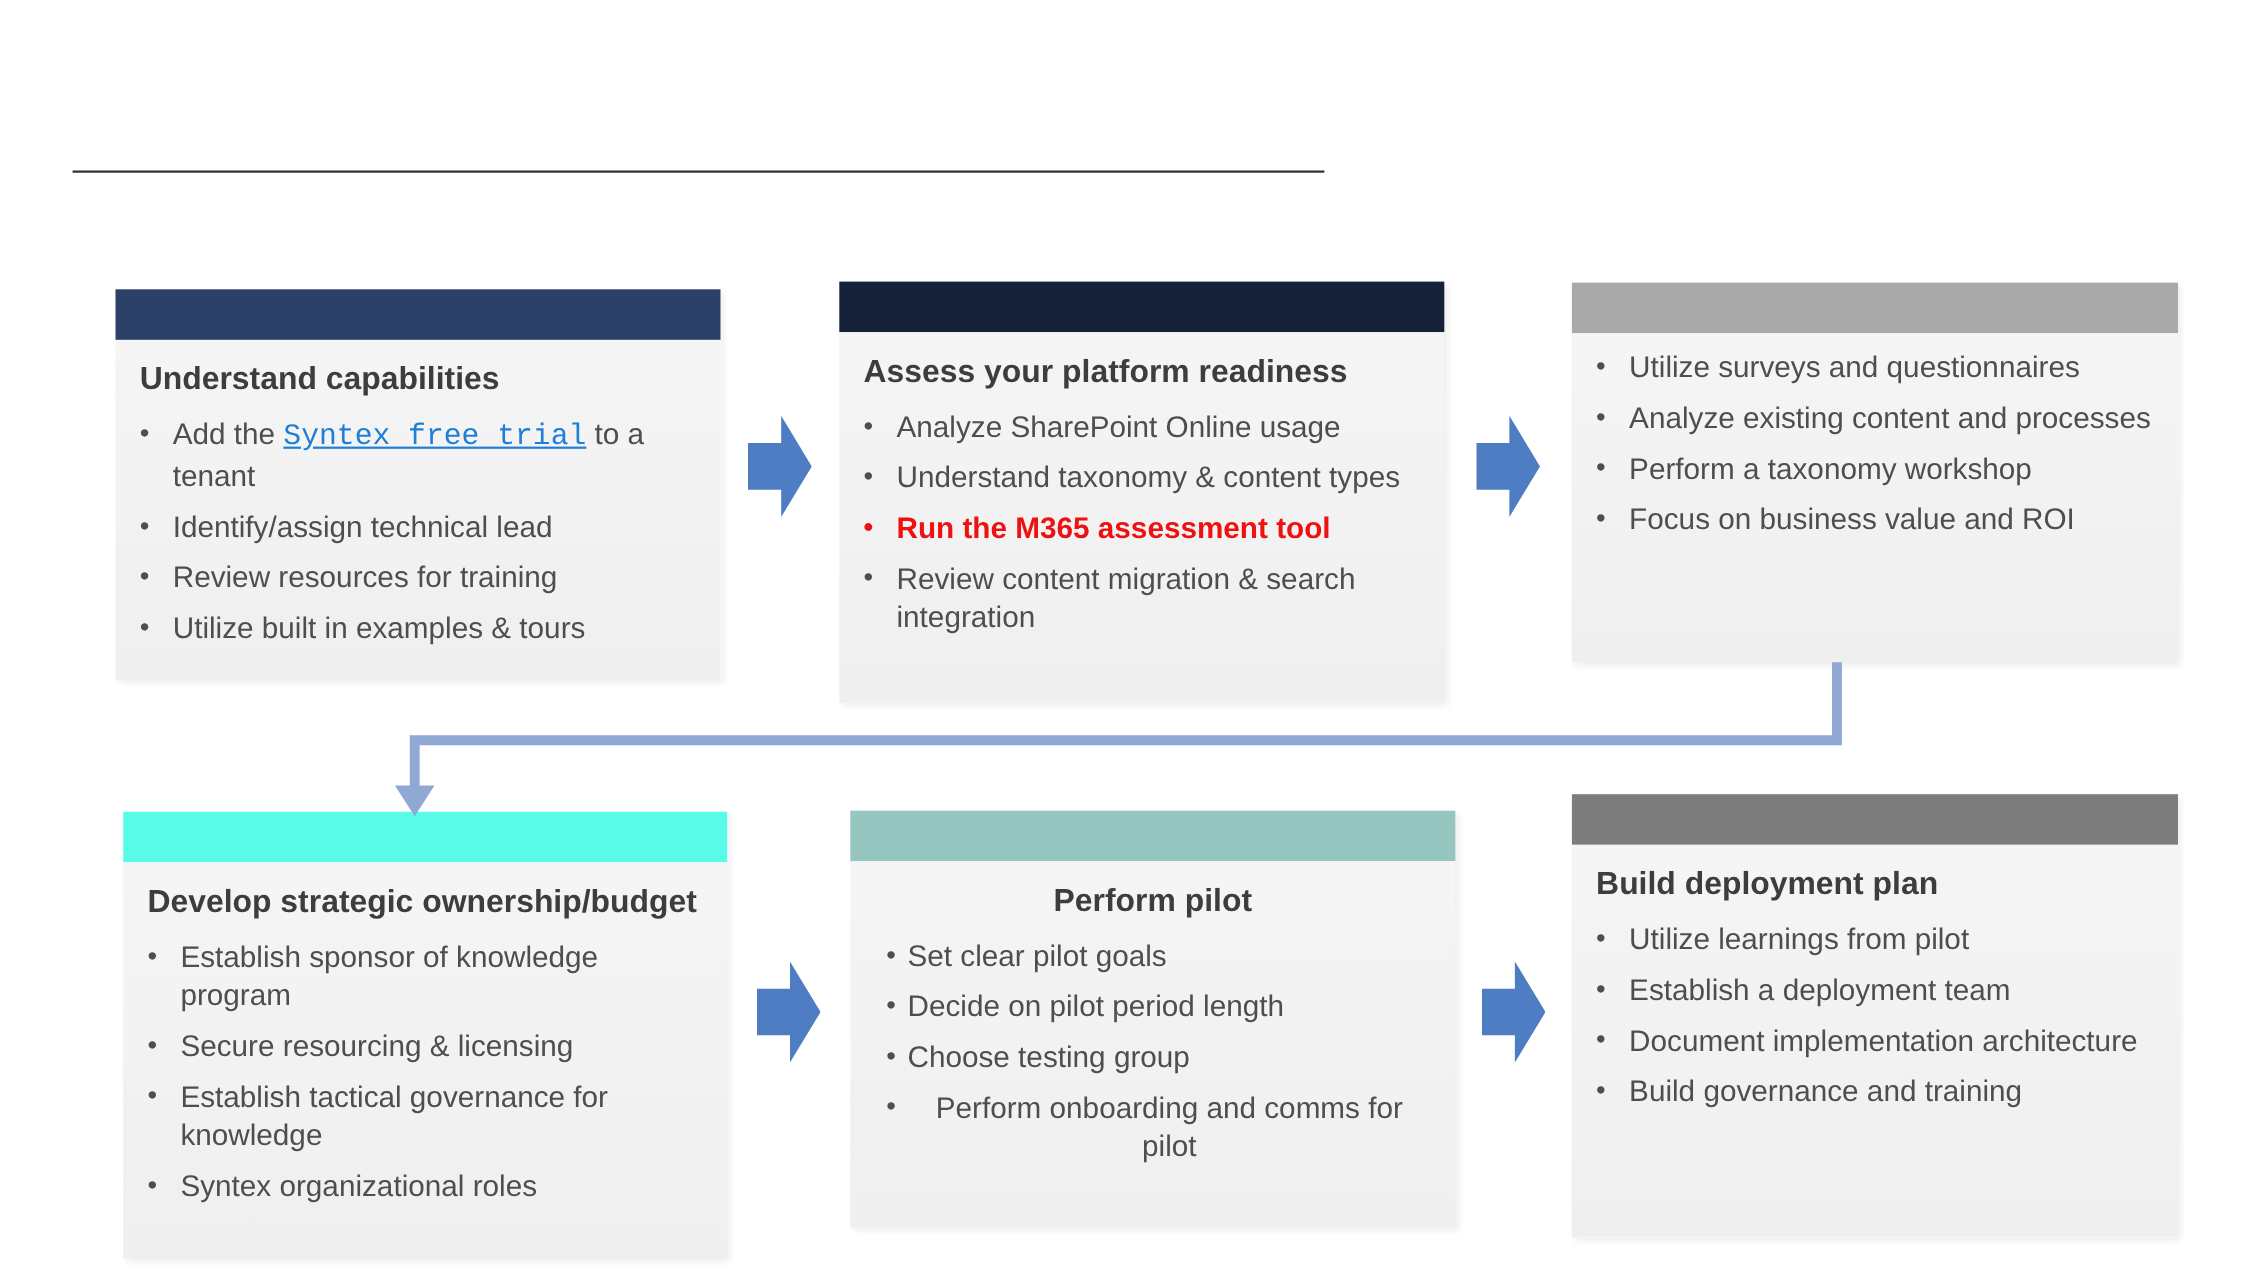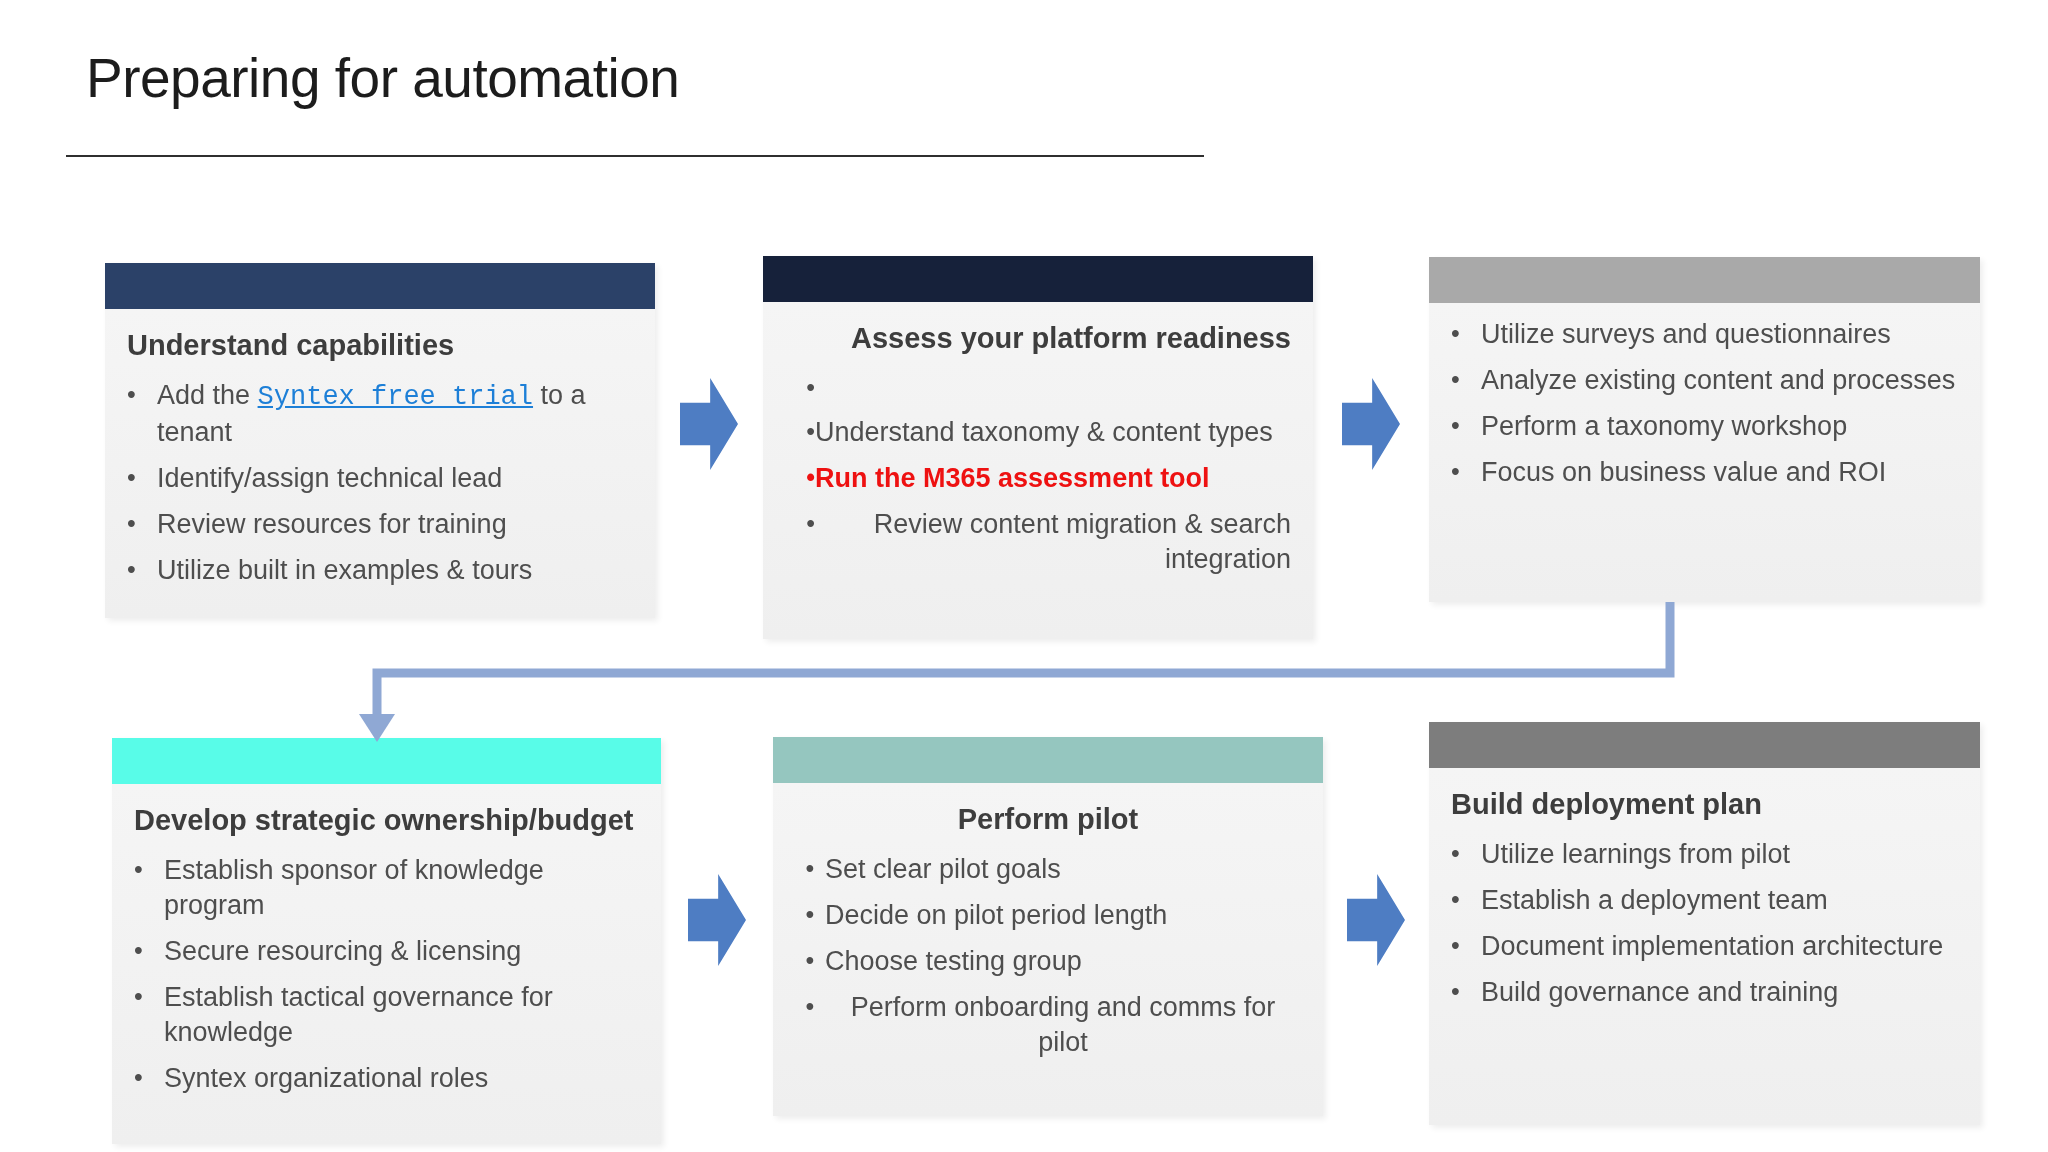--- a/index.html
+++ b/index.html
@@ -34,42 +34,41 @@
   ul.bullets li.red, ul.bullets li.red .dot{color:#ee1111;font-weight:bold;}
   ul.bullets a.link{color:#1d7fd7;text-decoration:underline;cursor:pointer;font-family:Liberation Mono, monospace;}
   
   #card0{left:105px;top:263px;width:550px;height:355px;}
   #card1{left:763px;top:256px;width:550px;height:383px;}
   #card2{left:1429px;top:257px;width:551px;height:345px;}
   #card3{left:112px;top:738px;width:549px;height:406px;}
   #card4{left:773px;top:737px;width:550px;height:379px;}
   #card5{left:1429px;top:722px;width:551px;height:403px;}
   #card0 .body{height:309px;}
-  #card1 .body{height:337px;text-align:right;}
+  #card1 .body{height:337px;}
   #card2 .body{height:299px;}
   #card3 .body{height:360px;}
   #card4 .body{height:333px;text-align:center;}
   #card5 .body{height:357px;}
   
   .block-arrow{
     position:absolute;width:58px;height:92px;
     clip-path:polygon(0 27%,52% 27%,52% 0,100% 50%,52% 100%,52% 73%,0 73%);
   }
   #arrow0{left:680px;top:378px;}
   #arrow1{left:1342px;top:378px;}
   #arrow2{left:688px;top:874px;}
   #arrow3{left:1347px;top:874px;}
   .connector-svg{position:absolute;left:0;top:0;pointer-events:none;}
 </style>
 </head>
 <body>
 
 <div class="slide">
 
-  <div class="slide-title">Preparing for automation</div>
   <div class="title-rule"></div>
 
   <section class="card" id="card0">
     <div class="hdr" style="background: rgb(43, 65, 104);"></div>
     <div class="body">
       <div class="card-title">Understand capabilities</div>
       <ul class="bullets">
           <li>
             <span class="dot">•</span>
             <span>Add the <a class="link">Syntex free trial</a> to a tenant</span>
@@ -90,20 +89,21 @@
     </div>
   </section>
 
   <section class="card" id="card1">
     <div class="hdr" style="background: rgb(22, 33, 58);"></div>
     <div class="body">
       <div class="card-title">Assess your platform readiness</div>
       <ul class="bullets">
           <li>
             <span class="dot">•</span>
+            <span>Analyze SharePoint Online usage</span>
           </li>
           <li>
             <span class="dot">•</span>
             <span>Understand taxonomy &amp; content types</span>
           </li>
           <li class="red">
             <span class="dot">•</span>
             <span>Run the M365 assessment tool</span>
           </li>
           <li>

